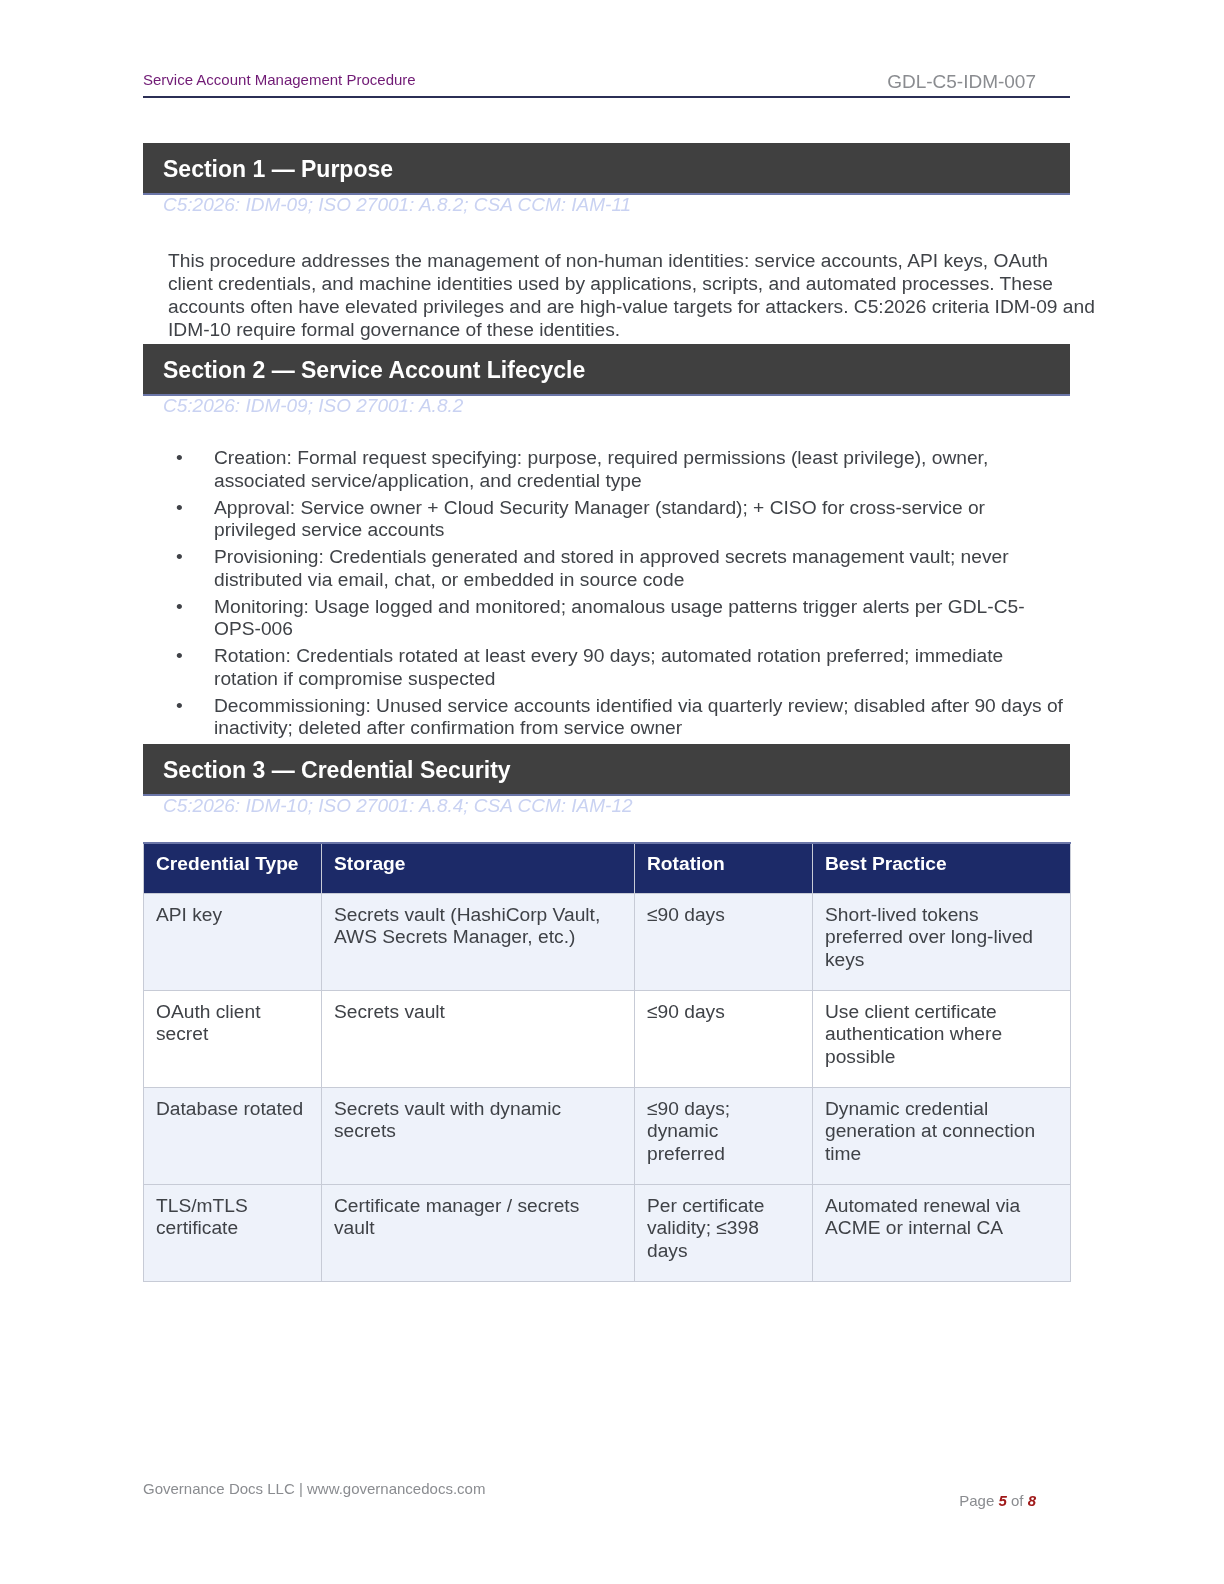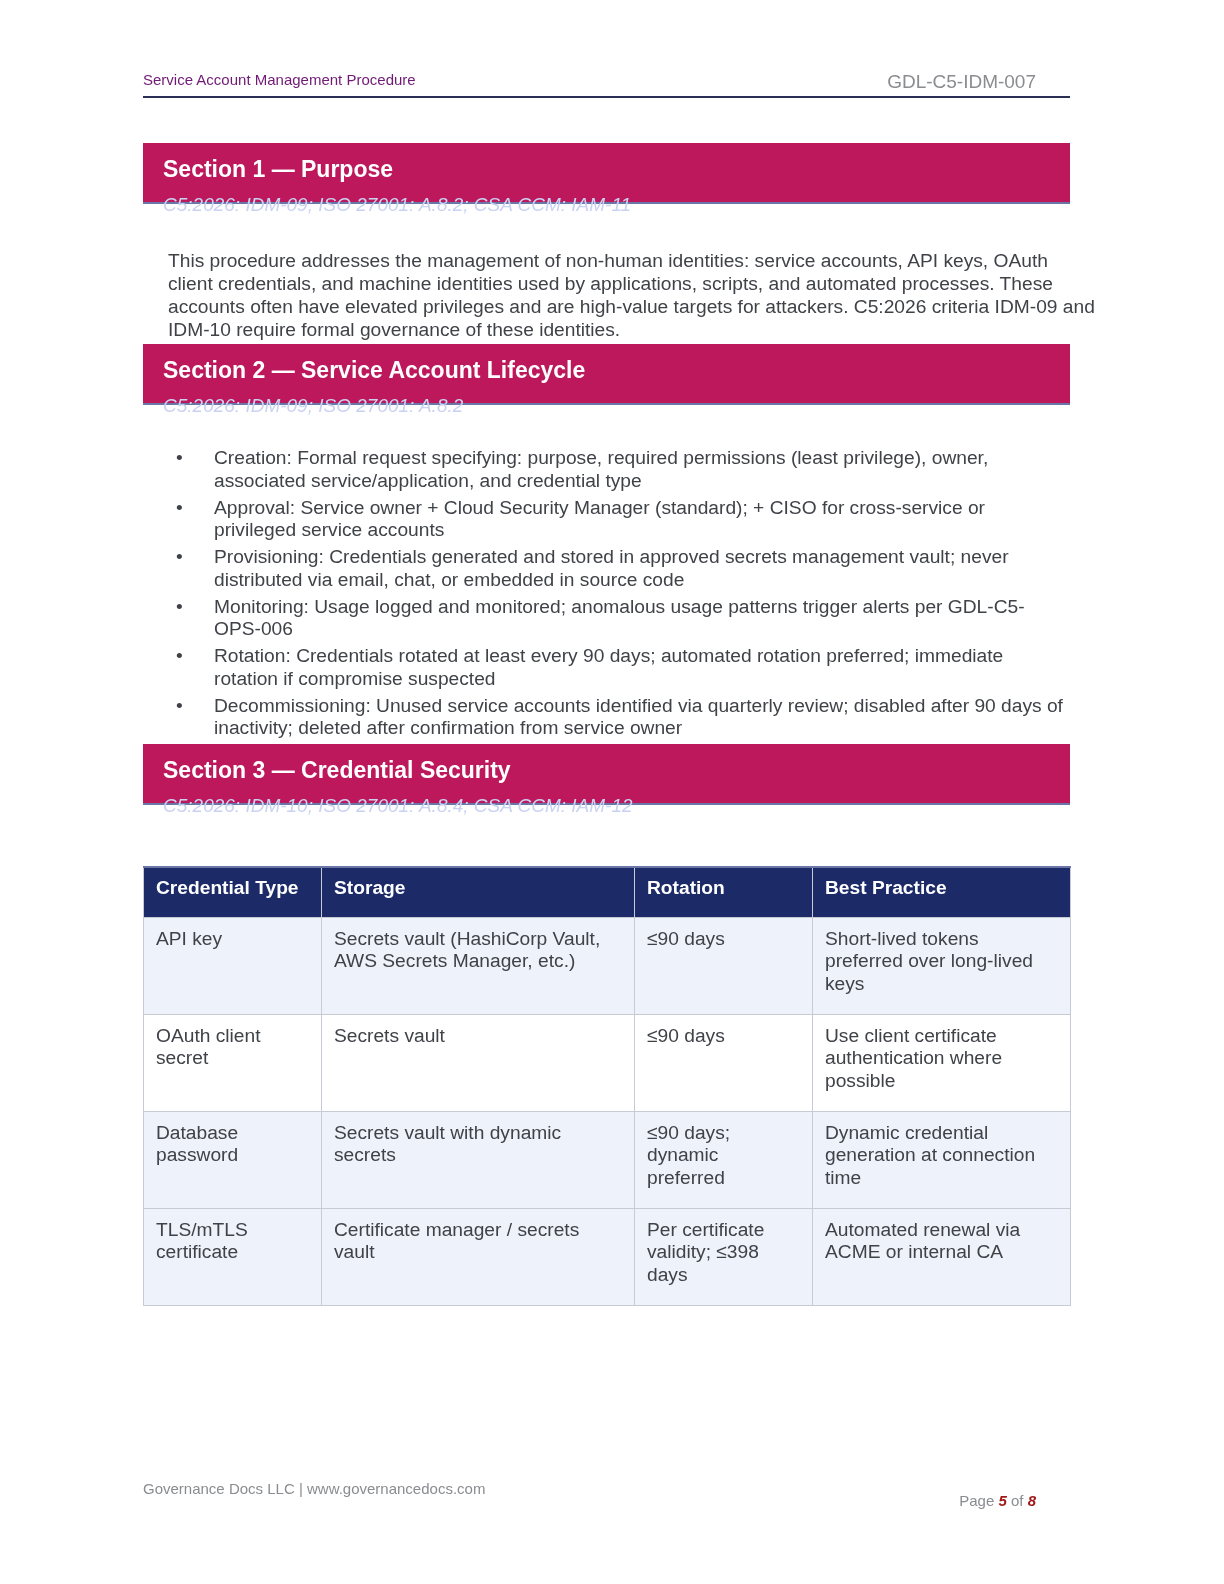--- a/index.html
+++ b/index.html
@@ -1,27 +1,27 @@
 <!DOCTYPE html>
 <html><head>
 <meta charset="utf-8">
 <style>
   html, body { margin: 0; padding: 0; background: #ffffff; }
   body { width: 1224px; height: 1584px; position: relative; font-family: "Liberation Sans", sans-serif; color: #3f4247; }
   .page-header { position: absolute; left: 143px; top: 70px; width: 927px; height: 26px; border-bottom: 2px solid #2b2f55; }
   .page-header .left { position: absolute; left: 0; top: 1px; font-size: 15px; color: #701a75; }
   .page-header .right { position: absolute; right: 34px; top: 1px; font-size: 19px; color: #8a8c90; }
-  .section-bar { position: absolute; left: 143px; width: 927px; height: 61px; background: #be185d; border-bottom: 2px solid #6b76a8; box-sizing: border-box; }
+  .section-bar { position: absolute; left: 143px; width: 927px; height: 52px; background: #404040; border-bottom: 2px solid #6b76a8; box-sizing: border-box; }
   .section-bar .title { position: absolute; left: 20px; top: 13px; font-size: 23px; font-weight: bold; color: #ffffff; }
   .section-bar .refs { position: absolute; left: 20px; top: 51px; font-size: 19px; font-style: italic; color: #c9d2f2; }
   .para { position: absolute; left: 160px; top: 241px; width: 927px; font-size: 19.2px; line-height: 23px; color: #3f4247; margin: 8px; }
   ul.lifecycle { position: absolute; left: 143px; top: 447px; width: 927px; margin: 0; padding: 0; list-style: none; }
   ul.lifecycle li { position: relative; padding-left: 71px; font-size: 19.2px; line-height: 22.5px; margin-bottom: 4.5px; color: #3f4247; }
   ul.lifecycle li .bullet { position: absolute; left: 33px; top: 0; }
-  table.cred { position: absolute; left: 143px; top: 866px; width: 927px; border-collapse: collapse; table-layout: fixed; font-size: 19.2px; }
+  table.cred { position: absolute; left: 143px; top: 842px; width: 927px; border-collapse: collapse; table-layout: fixed; font-size: 19.2px; }
   table.cred th { background: #1c2a68; color: #ffffff; text-align: left; font-weight: bold; padding: 9px 12px 16px 12px; height: 50px; box-sizing: border-box; border: 1px solid #c7cbd6; border-top: 2px solid #6b76a8; vertical-align: top; line-height: 22.5px; }
   table.cred td { padding: 10px 12px 12px 12px; vertical-align: top; border: 1px solid #c7cbd6; line-height: 22.5px; color: #3f4247; box-sizing: border-box; }
   table.cred tr.alt td { background: #eef2fa; }
   table.cred tr.plain td { background: #ffffff; }
   .page-footer { position: absolute; left: 143px; top: 1480px; width: 927px; height: 20px; font-size: 15px; color: #8a8c90; }
   .page-footer .left { position: absolute; left: 0; top: 0; }
   .page-footer .right { position: absolute; right: 34px; top: 0; margin-top: 12px; }
   .page-footer .num { color: #a01a1a; font-weight: bold; font-style: italic; }
 </style>
 </head>
@@ -80,21 +80,21 @@
       <td>≤90 days</td>
       <td>Short-lived tokens preferred over long-lived keys</td>
     </tr>
     <tr class="plain" style="height:97px">
       <td>OAuth client secret</td>
       <td>Secrets vault</td>
       <td>≤90 days</td>
       <td>Use client certificate authentication where possible</td>
     </tr>
     <tr class="alt" style="height:97px">
-      <td>Database password</td>
+      <td>Database rotated</td>
       <td>Secrets vault with dynamic secrets</td>
       <td>≤90 days; dynamic preferred</td>
       <td>Dynamic credential generation at connection time</td>
     </tr>
     <tr class="alt" style="height:97px">
       <td>TLS/mTLS certificate</td>
       <td>Certificate manager / secrets vault</td>
       <td>Per certificate validity; ≤398 days</td>
       <td>Automated renewal via ACME or internal CA</td>
     </tr>

